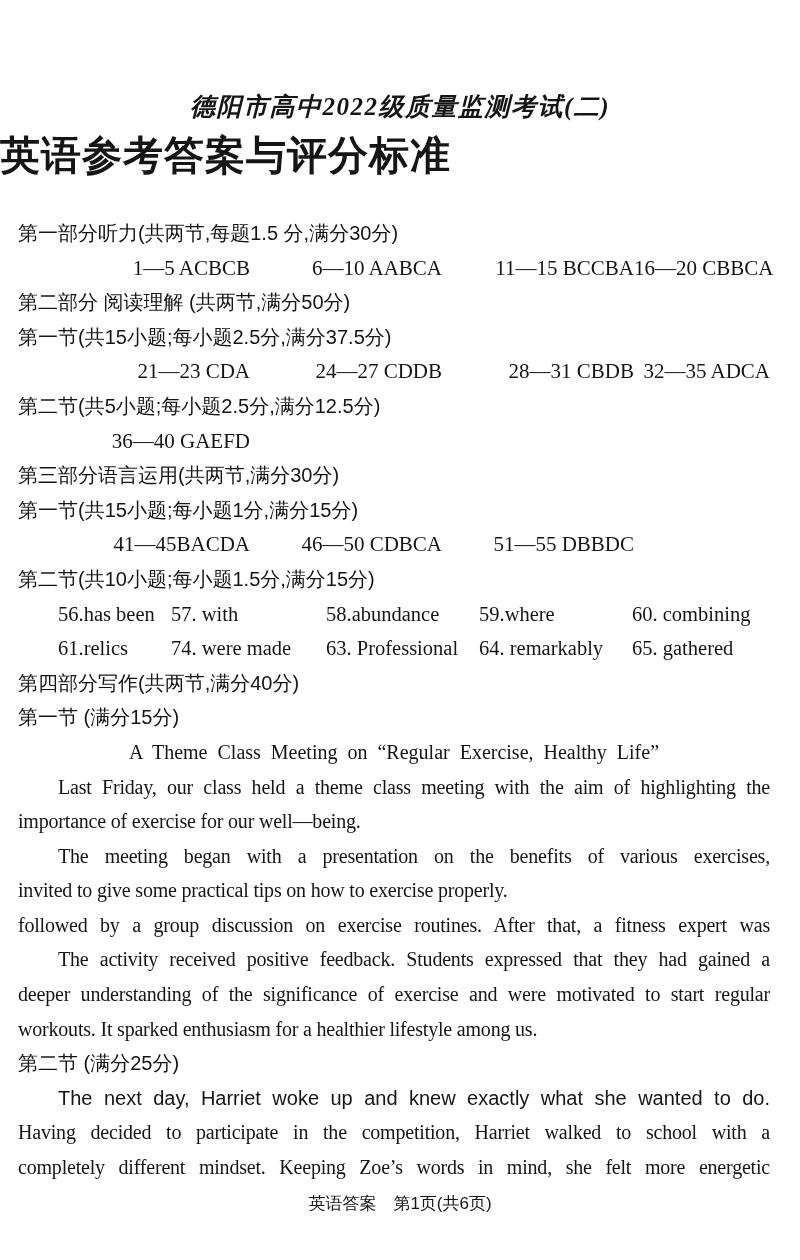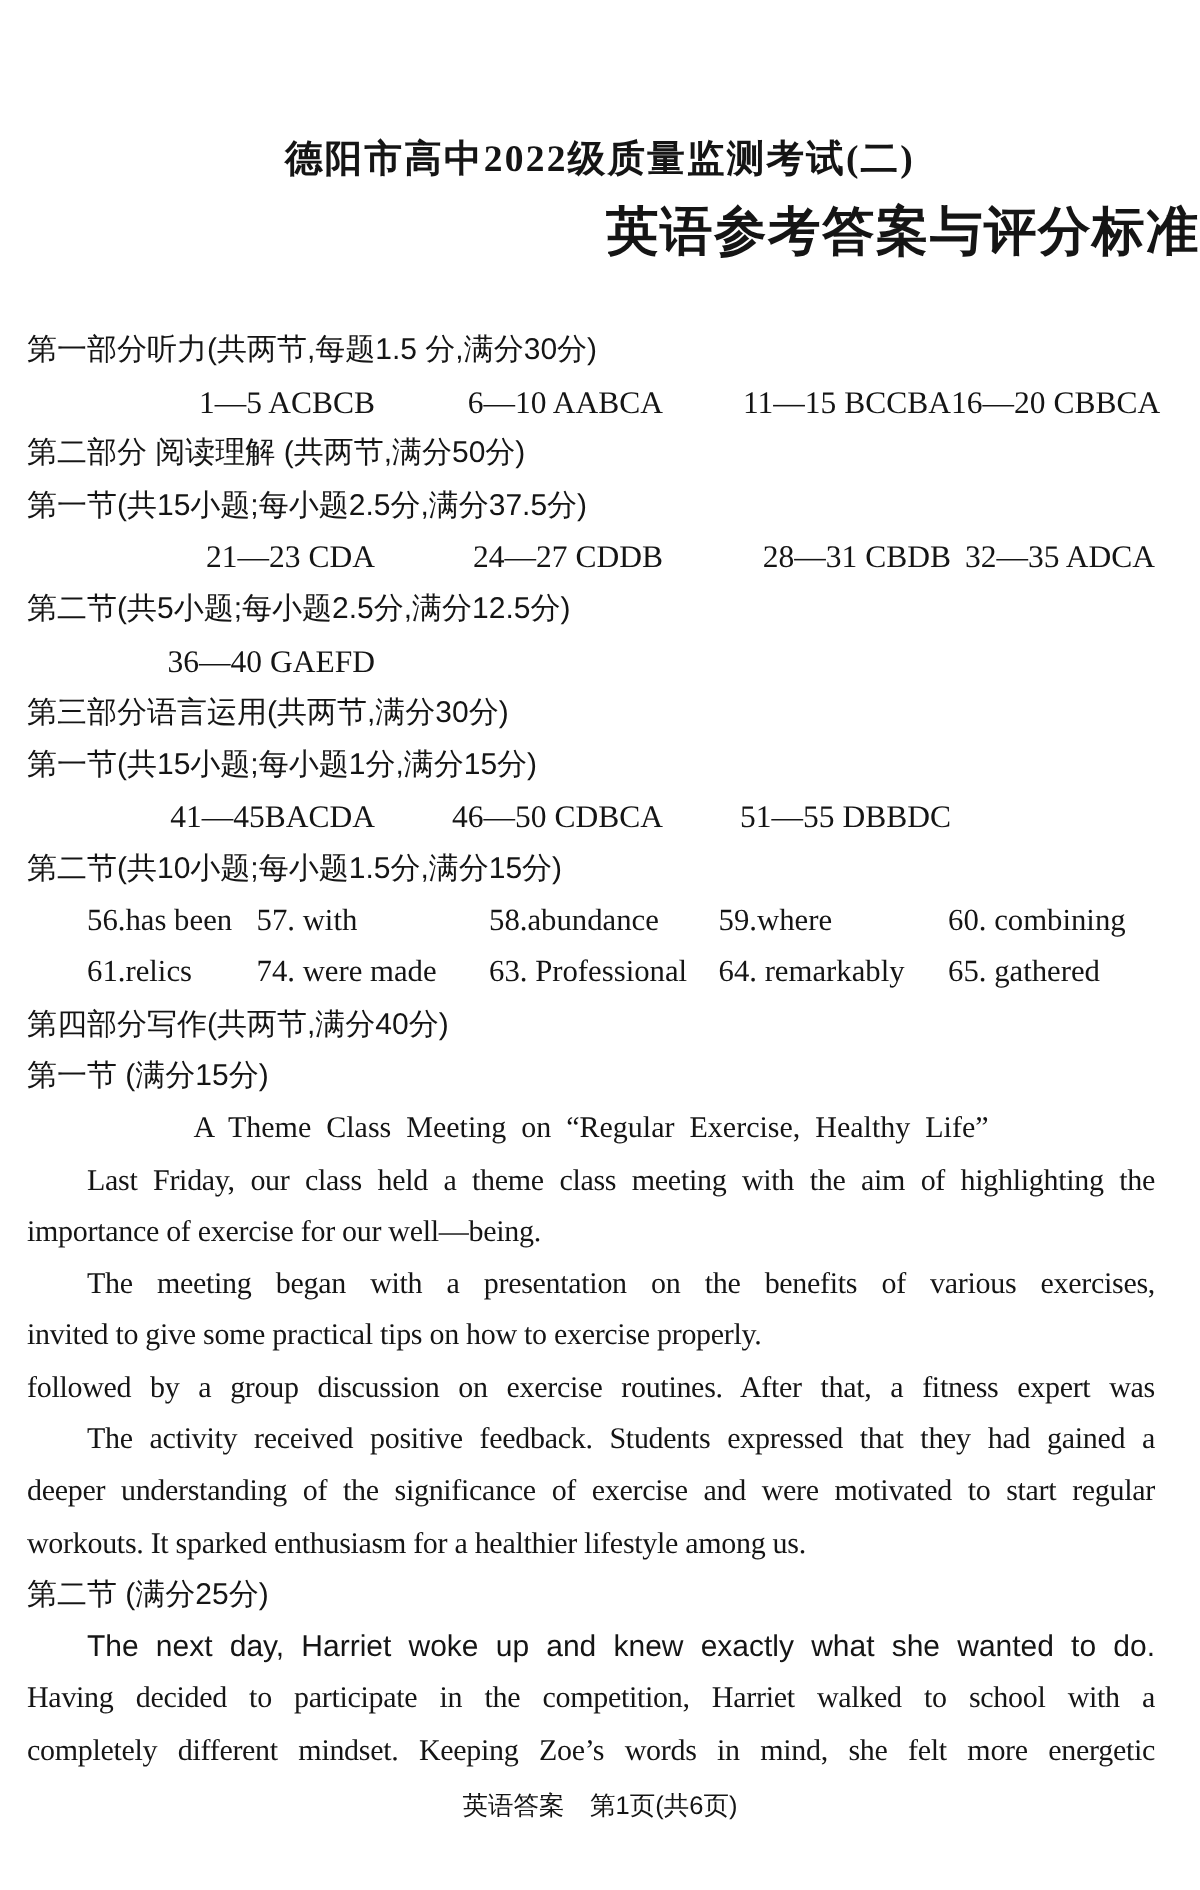--- a/index.html
+++ b/index.html
@@ -6,26 +6,26 @@
   body{
     width:800px;height:1260px;
     background:#ffffff;color:#151515;
     font-family:"Liberation Serif",serif;
     overflow:hidden;
   }
   .page{width:800px;height:1260px;position:relative;}
   .exam-title{
     margin:92px 0 0 0;text-align:center;
     font-family:"Liberation Serif",serif;font-weight:700;
-    font-size:25px;line-height:30px;letter-spacing:1.5px;
+    font-size:25px;line-height:30px;letter-spacing:1.5px;font-style:italic;
   }
   .doc-title{
-    margin:12px 0 0 0;text-align:right;
+    margin:12px 0 0 0;text-align:left;
     font-family:"Liberation Sans",sans-serif;font-weight:700;
-    font-size:35px;line-height:42px;letter-spacing:1px;
+    font-size:40px;line-height:42px;letter-spacing:1px;
   }
   .content{margin:40px 30px 0 18px;}
   .ln{height:34.6px;line-height:34.6px;font-size:20px;}
   .cn{font-family:"Liberation Sans",sans-serif;font-weight:500;white-space:nowrap;}
   .row{display:grid;padding-left:40px;font-family:"Liberation Serif",serif;font-size:21px;}
   .c4{grid-template-columns:192px 192px 192px 1fr;text-align:right;}
   .c5{grid-template-columns:113px 155px 153px 153px 1fr;font-size:20.5px;}
   .row span{white-space:nowrap;}
   .en{font-family:"Liberation Serif",serif;font-size:20px;letter-spacing:-0.2px;}
   .j{text-align:justify;text-align-last:justify;}

